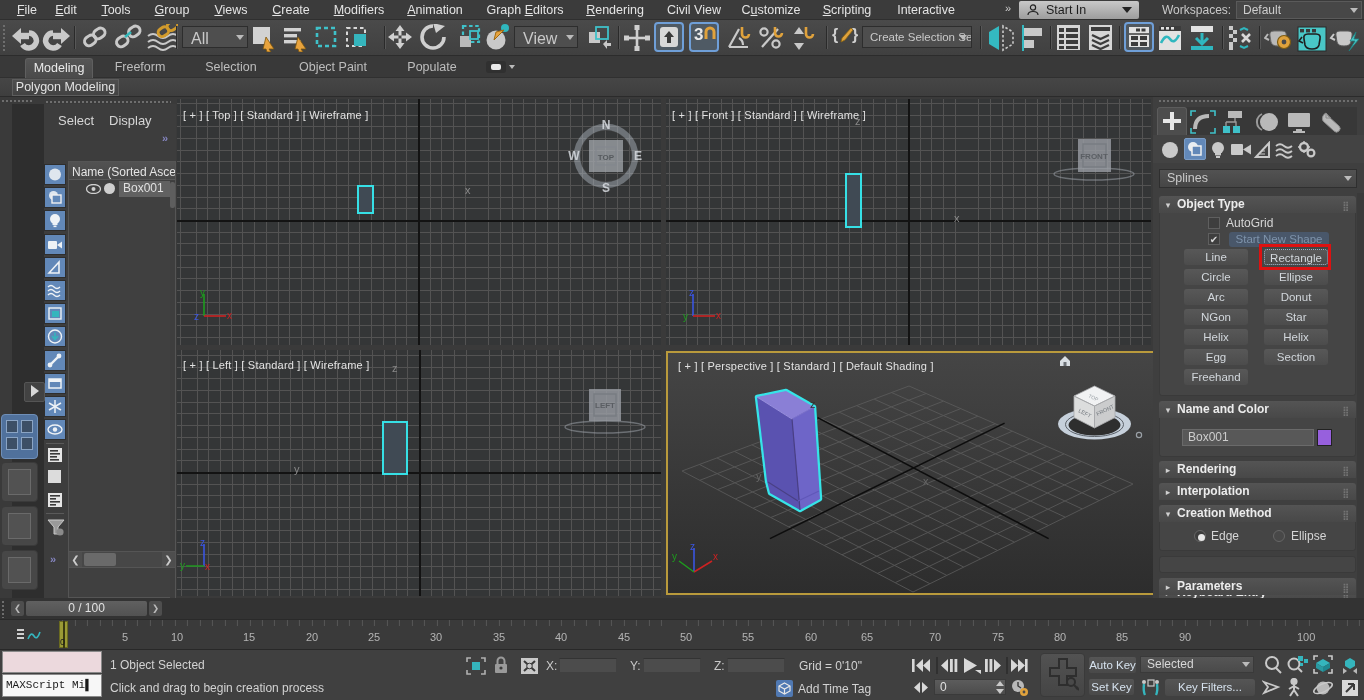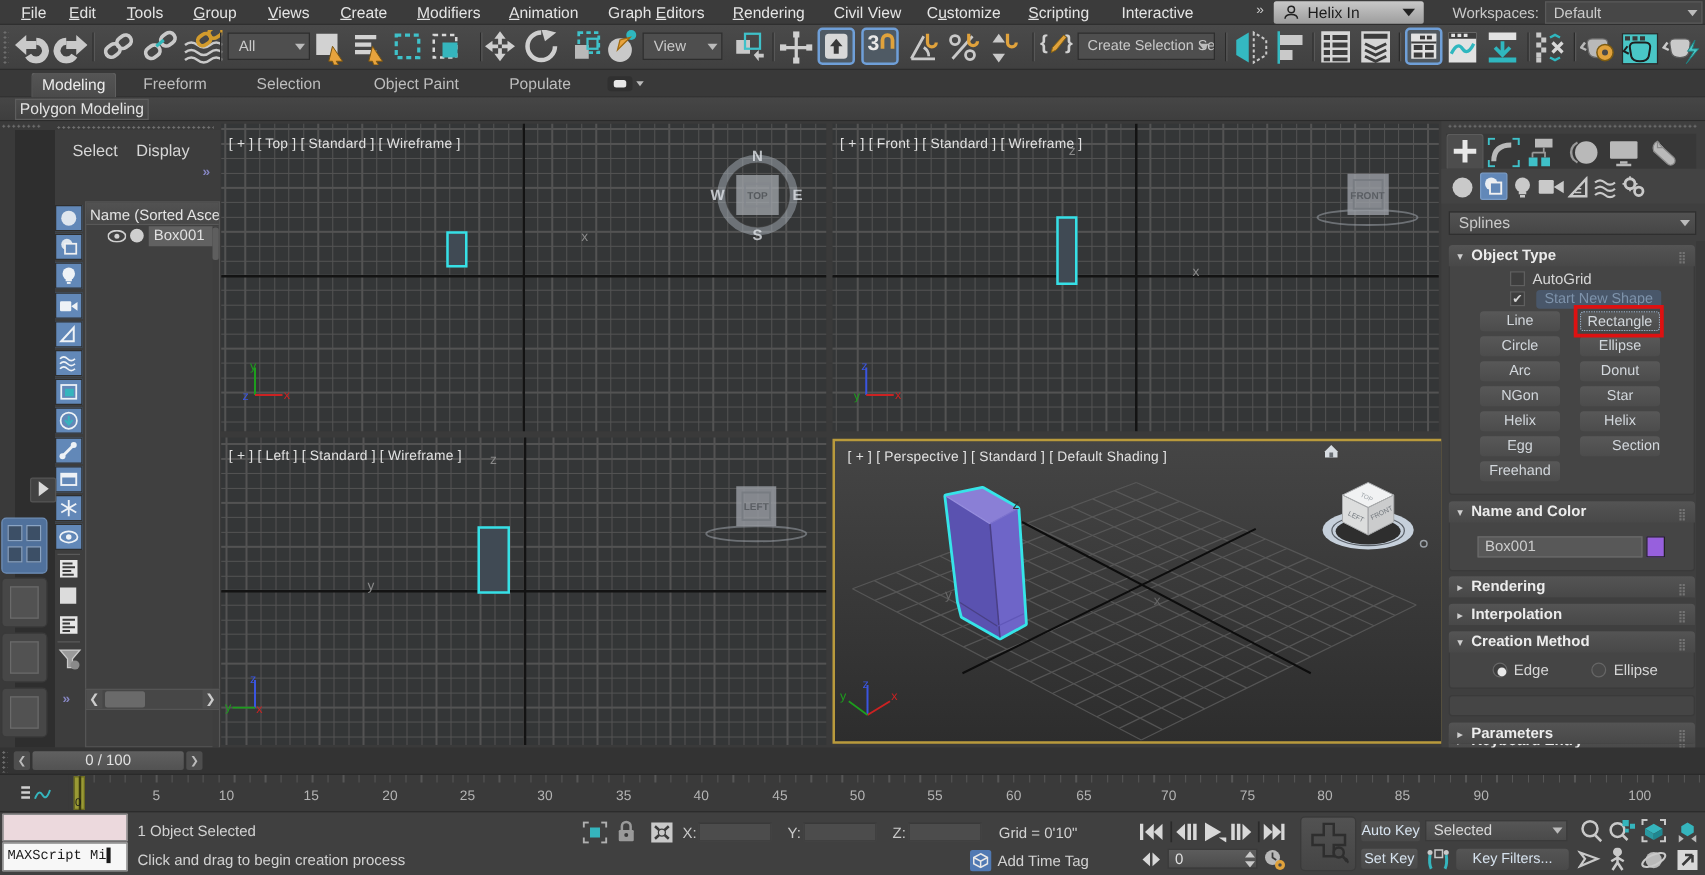--- a/index.html
+++ b/index.html
@@ -3,21 +3,21 @@
 *{margin:0;padding:0;box-sizing:border-box}
 body{width:1364px;height:700px;overflow:hidden;background:#3c3c3c;font-family:"Liberation Sans",sans-serif;position:relative}
 .abs{position:absolute}
 .tnum{font-size:11px;color:#b4b4b4}
 .vplabel{font-size:11px;color:#e2e2e2;letter-spacing:0.2px}
 .grid-vp{background:
  repeating-linear-gradient(to right, transparent 0px, transparent 10.7px, #535353 10.7px, #535353 11.7px),
  repeating-linear-gradient(to bottom, transparent 0px, transparent 10.7px, #535353 10.7px, #535353 11.7px),
  #343637;}
 .menuitem{display:inline-block;color:#e4e4e4;font-size:12.5px}
-.chip{background:#4e4e4e;border:1px solid #2d2d2d;color:#c9c9c9;font-size:12px}
+.chip{background:#4e4e4e;border:1px solid #2d2d2d;color:#c9c9c9;font-size:16px}
 .rollhead{position:absolute;left:1159px;width:197px;height:17px;background:linear-gradient(#545454,#484848);border-radius:3px 3px 0 0;color:#ececec;font-weight:bold;font-size:12px;line-height:17px}
 .rollhead .arr{display:inline-block;width:18px;text-align:center;font-size:9px;color:#cfcfcf;font-weight:normal}
 .grip{color:#747474;position:absolute;right:6px;top:2px;font-size:9px;letter-spacing:1px}
 .otbtn{position:absolute;width:64px;height:16px;background:linear-gradient(#585858,#4c4c4c);border-radius:3px;color:#d2d7dc;font-size:11.5px;text-align:center;line-height:16px}
 .sbtn{background:linear-gradient(#555,#494949);border-radius:2px;color:#d6e2ee;font-size:11.5px;text-align:center}
 .dots{background-image:radial-gradient(#6e6e6e 34%, transparent 36%);background-size:4px 4px}
 </style></head><body>
 <div class="abs" style="left:0;top:0;width:1364px;height:20px;background:#3b3b3b;border-bottom:1px solid #2f2f2f"></div>
 <div class="abs menuitem" style="left:27px;top:3px;transform:translateX(-50%)"><u>F</u>ile</div>
 <div class="abs menuitem" style="left:66px;top:3px;transform:translateX(-50%)"><u>E</u>dit</div>
@@ -32,21 +32,21 @@
 <div class="abs menuitem" style="left:694px;top:3px;transform:translateX(-50%)">Civil View</div>
 <div class="abs menuitem" style="left:771px;top:3px;transform:translateX(-50%)">C<u>u</u>stomize</div>
 <div class="abs menuitem" style="left:847px;top:3px;transform:translateX(-50%)"><u>S</u>cripting</div>
 <div class="abs menuitem" style="left:926px;top:3px;transform:translateX(-50%)">Interactive</div>
 <div class="abs" style="left:1005px;top:2px;color:#cccccc;font-size:11px">»</div>
 <div class="abs" style="left:1019px;top:1px;width:120px;height:18px;background:linear-gradient(#c8c8c8,#9d9d9d);border-radius:2px"></div>
 <svg class="abs" style="left:1026px;top:3px" width="14" height="14" viewBox="0 0 14 14">
     <circle cx="7" cy="4.5" r="2.6" fill="none" stroke="#222" stroke-width="1.2"></circle>
     <path d="M2 12 Q2 8.5 7 8.5 Q12 8.5 12 12" fill="none" stroke="#222" stroke-width="1.2"></path>
   </svg>
-<div class="abs" style="left:1046px;top:3px;color:#1c1c1c;font-size:12.5px">Helix In</div>
+<div class="abs" style="left:1046px;top:3px;color:#1c1c1c;font-size:12.5px">Start In</div>
 <div class="abs" style="left:1122px;top:7px;width:0;height:0;border-left:5px solid transparent;border-right:5px solid transparent;border-top:6px solid #222"></div>
 <div class="abs" style="left:1162px;top:3px;color:#c9c9c9;font-size:12px">Workspaces:</div>
 <div class="abs" style="left:1236px;top:1px;width:126px;height:18px;background:#474747;border:1px solid #5a5a5a;color:#cdcdcd;font-size:12px;padding:1px 0 0 6px">Default</div>
 <div class="abs" style="left:1350px;top:8px;width:0;height:0;border-left:4px solid transparent;border-right:4px solid transparent;border-top:5px solid #bbb"></div>
 <div class="abs" style="left:0;top:20px;width:1364px;height:36px;background:linear-gradient(#4a4a4a,#404040);border-bottom:1px solid #2c2c2c"></div>
 <div class="abs dots" style="left:2px;top:24px;width:5px;height:28px"></div>
 <svg class="abs" style="left:12px;top:25px" width="58" height="26" viewBox="0 0 58 26">
     <g>
       <path d="M17 8 A7.5 7.5 0 1 1 10.5 19.5" stroke="#c9c9c9" stroke-width="5.5" fill="none"></path>
       <rect x="7" y="7.8" width="10" height="6.4" fill="#c9c9c9"></rect>
@@ -647,21 +647,21 @@
 <div class="abs otbtn" style="left:1264px;top:249px;border:1px dotted #9ab0c8;">Rectangle</div>
 <div class="abs otbtn" style="left:1184px;top:269px">Circle</div>
 <div class="abs otbtn" style="left:1264px;top:269px;">Ellipse</div>
 <div class="abs otbtn" style="left:1184px;top:289px">Arc</div>
 <div class="abs otbtn" style="left:1264px;top:289px;">Donut</div>
 <div class="abs otbtn" style="left:1184px;top:309px">NGon</div>
 <div class="abs otbtn" style="left:1264px;top:309px;">Star</div>
 <div class="abs otbtn" style="left:1184px;top:329px">Helix</div>
 <div class="abs otbtn" style="left:1264px;top:329px;">Helix</div>
 <div class="abs otbtn" style="left:1184px;top:349px">Egg</div>
-<div class="abs otbtn" style="left:1264px;top:349px;text-align:right;">Section</div>
+<div class="abs otbtn" style="left:1264px;top:349px;">Section</div>
 <div class="abs otbtn" style="left:1184px;top:369px">Freehand</div>
 <div class="abs" style="left:1259px;top:244px;width:72px;height:26px;border:3.5px solid #dd1111"></div>
 <div class="abs" style="left:1159px;top:401px;width:197px;height:56px;background:#454545;border-radius:3px;border:1px solid #3a3a3a"></div>
 <div class="rollhead" style="top:401px"><span class="arr">▾</span>Name and Color<span class="grip">⣿</span></div>
 <div class="abs" style="left:1182px;top:429px;width:132px;height:17px;background:#585858;border:1px solid #6a6a6a;color:#cdcdcd;font-size:12px;padding:0 0 0 5px">Box001</div>
 <div class="abs" style="left:1317px;top:429px;width:15px;height:17px;background:#9760dd;border:1px solid #222"></div>
 <div class="abs" style="left:1159px;top:461px;width:197px;height:17px;background:#454545;border-radius:3px;border:1px solid #3a3a3a"></div>
 <div class="rollhead" style="top:461px"><span class="arr">▸</span>Rendering<span class="grip">⣿</span></div>
 <div class="abs" style="left:1159px;top:483px;width:197px;height:17px;background:#454545;border-radius:3px;border:1px solid #3a3a3a"></div>
 <div class="rollhead" style="top:483px"><span class="arr">▸</span>Interpolation<span class="grip">⣿</span></div>
@@ -679,39 +679,39 @@
 <div class="abs" style="left:0;top:598px;width:1364px;height:22px;background:#333333;border-bottom:1px solid #2a2a2a"></div>
 <div class="abs dots" style="left:1px;top:600px;width:5px;height:18px"></div>
 <div class="abs" style="left:11px;top:601px;width:13px;height:15px;background:#4e4e4e;border-radius:2px;color:#bbb;font-size:8.5px;text-align:center;line-height:15px">❮</div>
 <div class="abs" style="left:26px;top:601px;width:121px;height:15px;background:linear-gradient(#606060,#525252);border-radius:2px;color:#e2e2e2;font-size:12px;text-align:center;line-height:15px">0 / 100</div>
 <div class="abs" style="left:149px;top:601px;width:13px;height:15px;background:#4e4e4e;border-radius:2px;color:#bbb;font-size:8.5px;text-align:center;line-height:15px">❯</div>
 <div class="abs" style="left:0;top:620px;width:1364px;height:30px;background:#3a3a3a;border-bottom:1px solid #282828"></div>
 <div class="abs" style="left:55px;top:620px;width:1309px;height:28px;background:repeating-linear-gradient(to right, transparent 0px, transparent 11.47px, #565656 11.47px, #565656 12.47px);background-position:-4.07px 0"></div>
 <div class="abs" style="left:55px;top:626px;width:1309px;height:22px;background:#3a3a3a"></div>
 <div class="abs" style="left:0px;top:620px;width:55px;height:28px;background:#3a3a3a"></div>
 <div class="abs tnum" style="left:113px;top:631px;width:24px;text-align:center">5</div>
-<div class="abs tnum" style="left:175px;top:631px;width:24px;">10</div>
+<div class="abs tnum" style="left:165px;top:631px;width:24px;text-align:center">10</div>
 <div class="abs tnum" style="left:237px;top:631px;width:24px;text-align:center">15</div>
 <div class="abs tnum" style="left:300px;top:631px;width:24px;text-align:center">20</div>
 <div class="abs tnum" style="left:362px;top:631px;width:24px;text-align:center">25</div>
 <div class="abs tnum" style="left:424px;top:631px;width:24px;text-align:center">30</div>
 <div class="abs tnum" style="left:487px;top:631px;width:24px;text-align:center">35</div>
 <div class="abs tnum" style="left:549px;top:631px;width:24px;text-align:center">40</div>
 <div class="abs tnum" style="left:612px;top:631px;width:24px;text-align:center">45</div>
 <div class="abs tnum" style="left:674px;top:631px;width:24px;text-align:center">50</div>
 <div class="abs tnum" style="left:736px;top:631px;width:24px;text-align:center">55</div>
 <div class="abs tnum" style="left:799px;top:631px;width:24px;text-align:center">60</div>
 <div class="abs tnum" style="left:861px;top:631px;width:24px;text-align:left">65</div>
 <div class="abs tnum" style="left:923px;top:631px;width:24px;text-align:center">70</div>
 <div class="abs tnum" style="left:986px;top:631px;width:24px;text-align:center">75</div>
 <div class="abs tnum" style="left:1048px;top:631px;width:24px;text-align:center">80</div>
 <div class="abs tnum" style="left:1110px;top:631px;width:24px;text-align:center">85</div>
 <div class="abs tnum" style="left:1173px;top:631px;width:24px;text-align:center">90</div>
 <div class="abs tnum" style="left:1235px;top:649px;width:24px;text-align:center">95</div>
-<div class="abs tnum" style="left:1297px;top:631px;width:24px;text-align:right">100</div>
+<div class="abs tnum" style="left:1297px;top:631px;width:24px;text-align:left">100</div>
 <svg class="abs" style="left:16px;top:628px" width="30" height="15">
     <g fill="#d0d0d0">
       <rect x="1" y="1" width="7" height="2"></rect>
       <rect x="1" y="5" width="7" height="2"></rect>
       <rect x="1" y="9" width="7" height="2"></rect>
     </g>
     <path d="M12 11 Q15 3 18 8 Q21 13 24 4" fill="none" stroke="#35b5bd" stroke-width="1.6"></path>
   </svg>
 <div class="abs" style="left:59px;top:621px;width:9px;height:27px;background:#9a9a35;border:1px solid #6a6a20"></div>
 <div class="abs" style="left:63px;top:621px;width:1.5px;height:27px;background:#3a3a10"></div>

